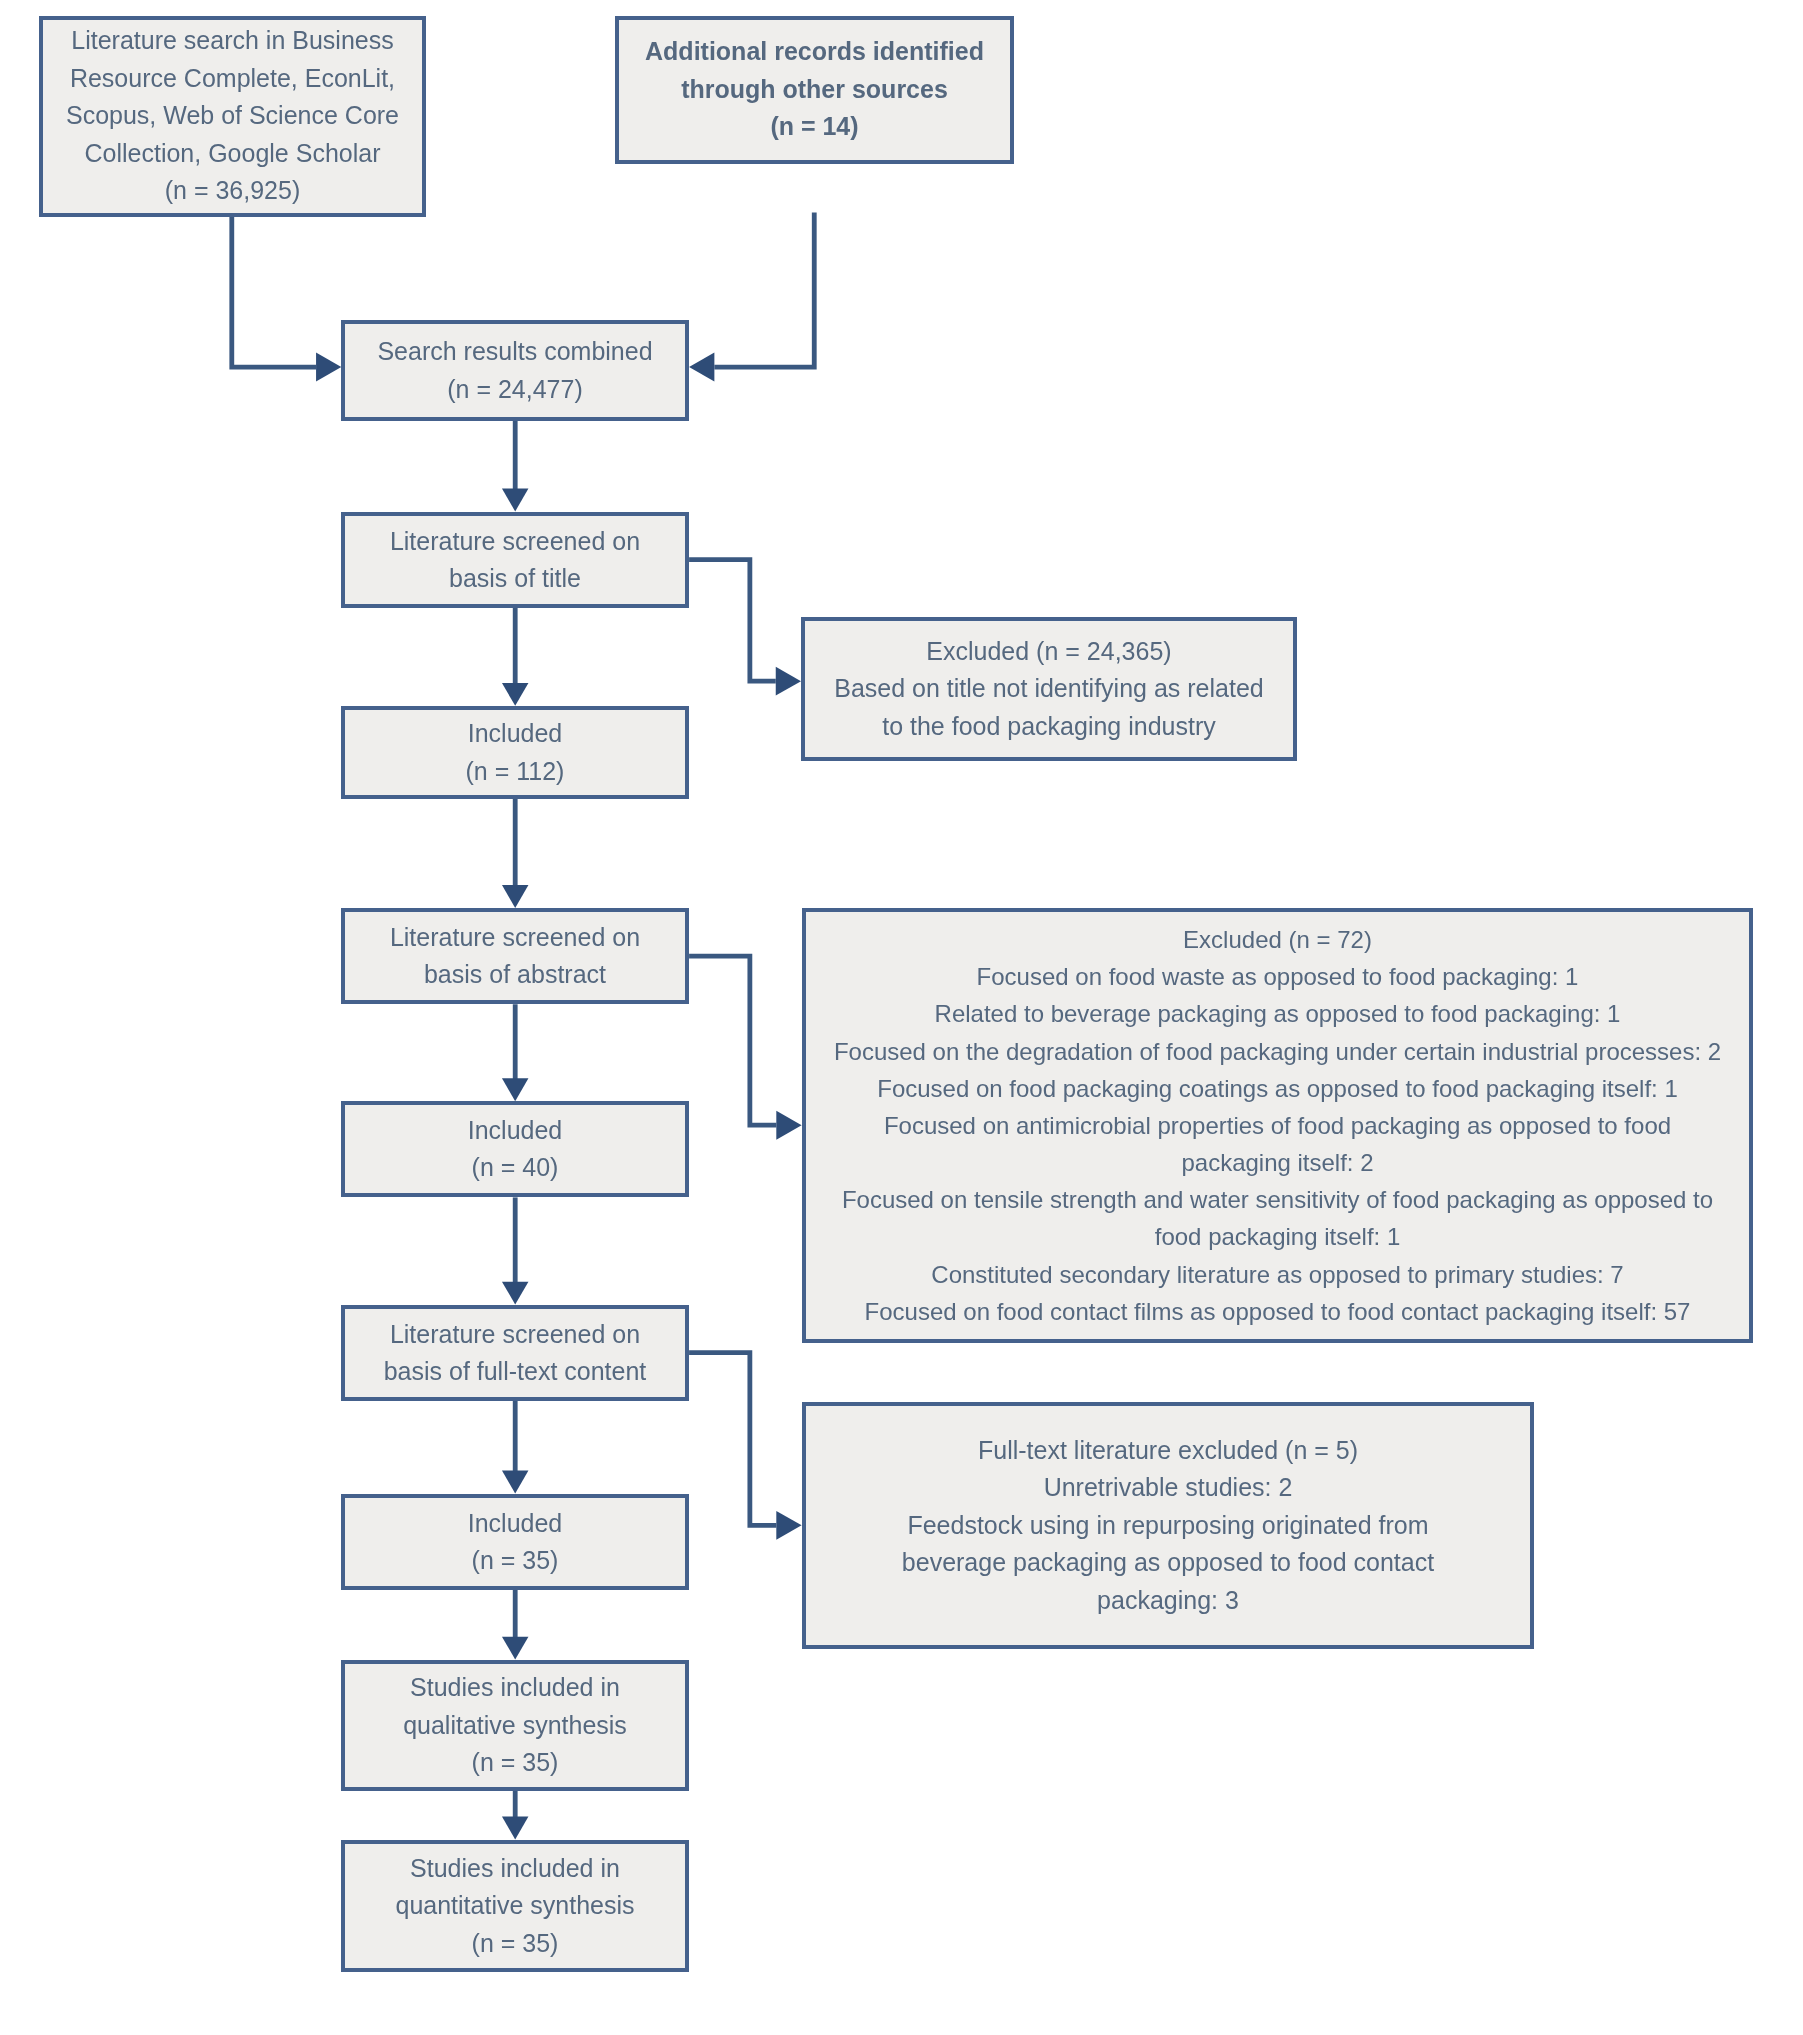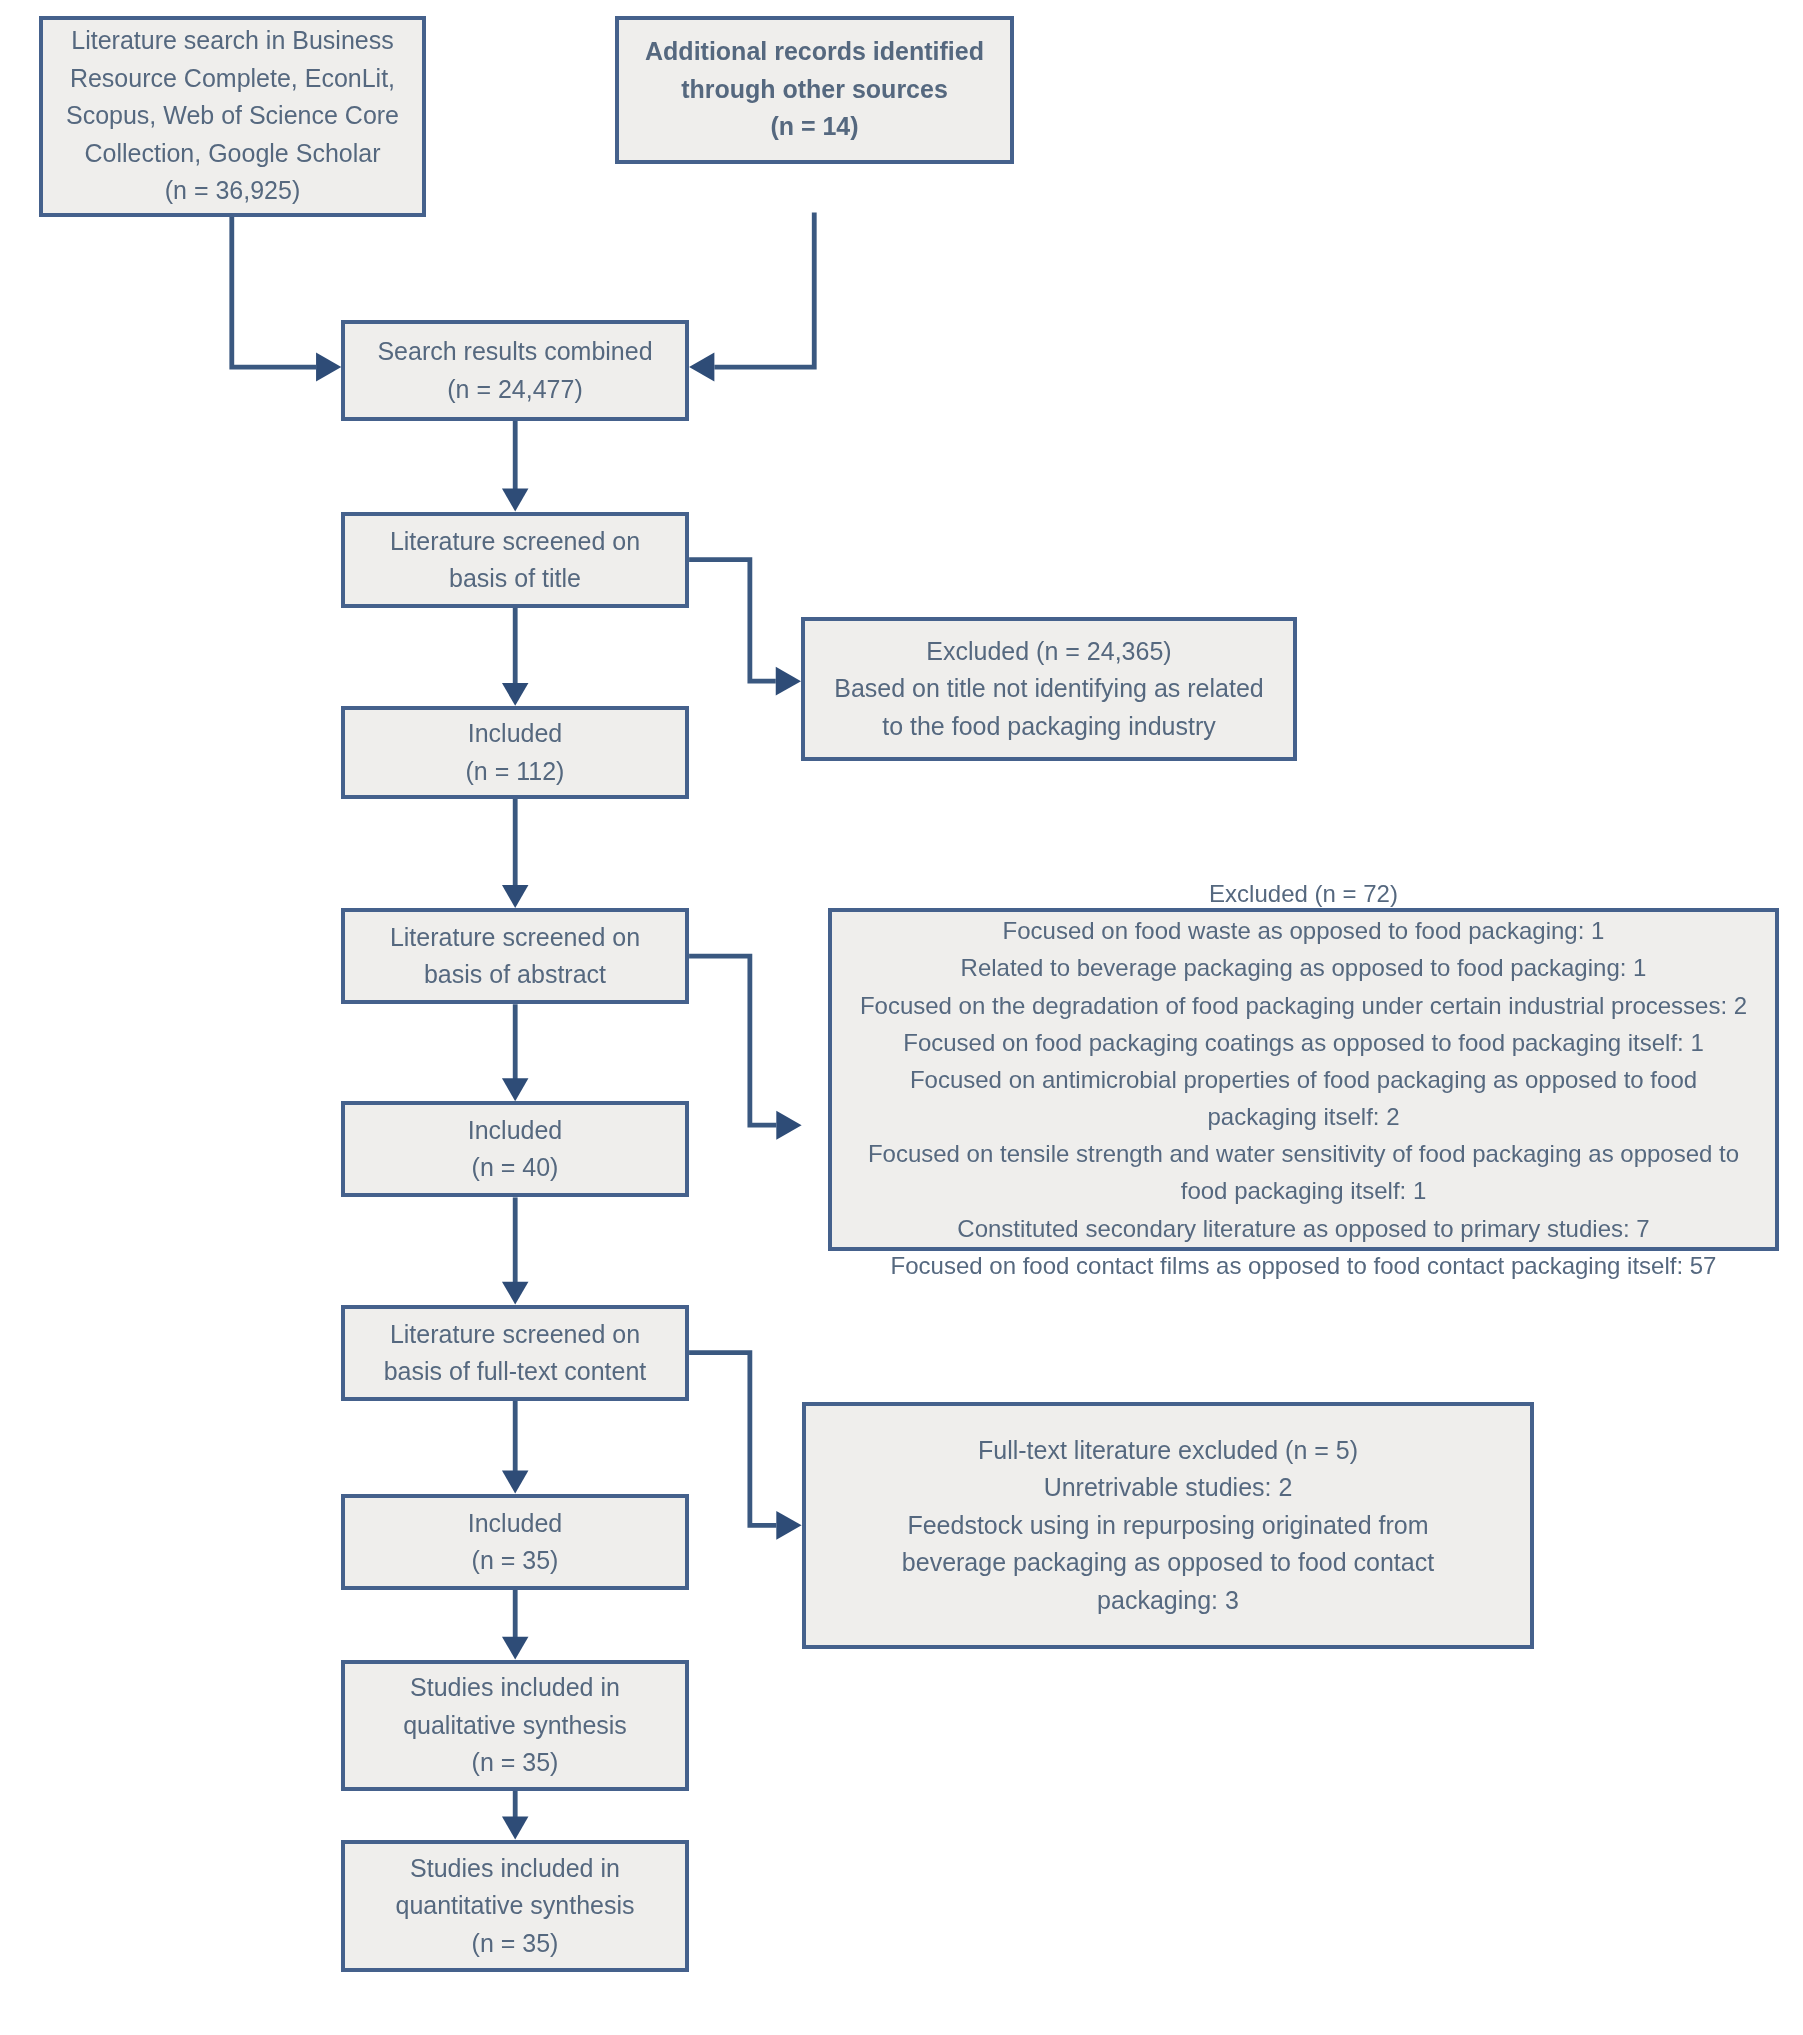--- a/index.html
+++ b/index.html
@@ -31,21 +31,21 @@
     line-height: 1.5;
     padding: 4.8px 9.6px;
   }
   #box-literature-search   { left: 39px;   top: 15.6px;   width: 387px;  height: 201px; }
   #box-additional-records  { left: 615px; top: 15.6px;   width: 399px;  height: 148px; font-weight: bold; }
   #box-combined            { left: 341px;  top: 320px;  width: 348px;  height: 101px; }
   #box-screened-title      { left: 341px;  top: 512px;  width: 348px;  height: 96px; }
   #box-excluded-title      { left: 801px; top: 609px; width: 496px;  height: 144px; font-size: 25px; padding: 4.8px 3.6px; margin-top: 8px; }
   #box-included-title      { left: 341px;  top: 706px; width: 348px;  height: 93px; }
   #box-screened-abstract   { left: 341px;  top: 908px; width: 348px;  height: 96px; }
-  #box-excluded-abstract   { left: 828px; top: 908px; width: 951px; height: 343px; font-size: 24px; line-height: 1.55; padding: 4.8px 3.6px; }
+  #box-excluded-abstract   { left: 802px; top: 908px; width: 951px; height: 435px; font-size: 24px; line-height: 1.55; padding: 4.8px 3.6px; }
   #box-included-abstract   { left: 341px;  top: 1101px; width: 348px;  height: 96px; }
   #box-screened-fulltext   { left: 341px;  top: 1305px; width: 348px;  height: 96px; }
   #box-excluded-fulltext   { left: 802px; top: 1402px; width: 732px; height: 247px; }
   #box-included-fulltext   { left: 341px;  top: 1494px; width: 348px;  height: 96px; }
   #box-qualitative         { left: 341px;  top: 1660px; width: 348px;  height: 131px; }
   #box-quantitative        { left: 341px;  top: 1840px; width: 348px;  height: 132px; }
 </style>
 </head>
 <body>
 

